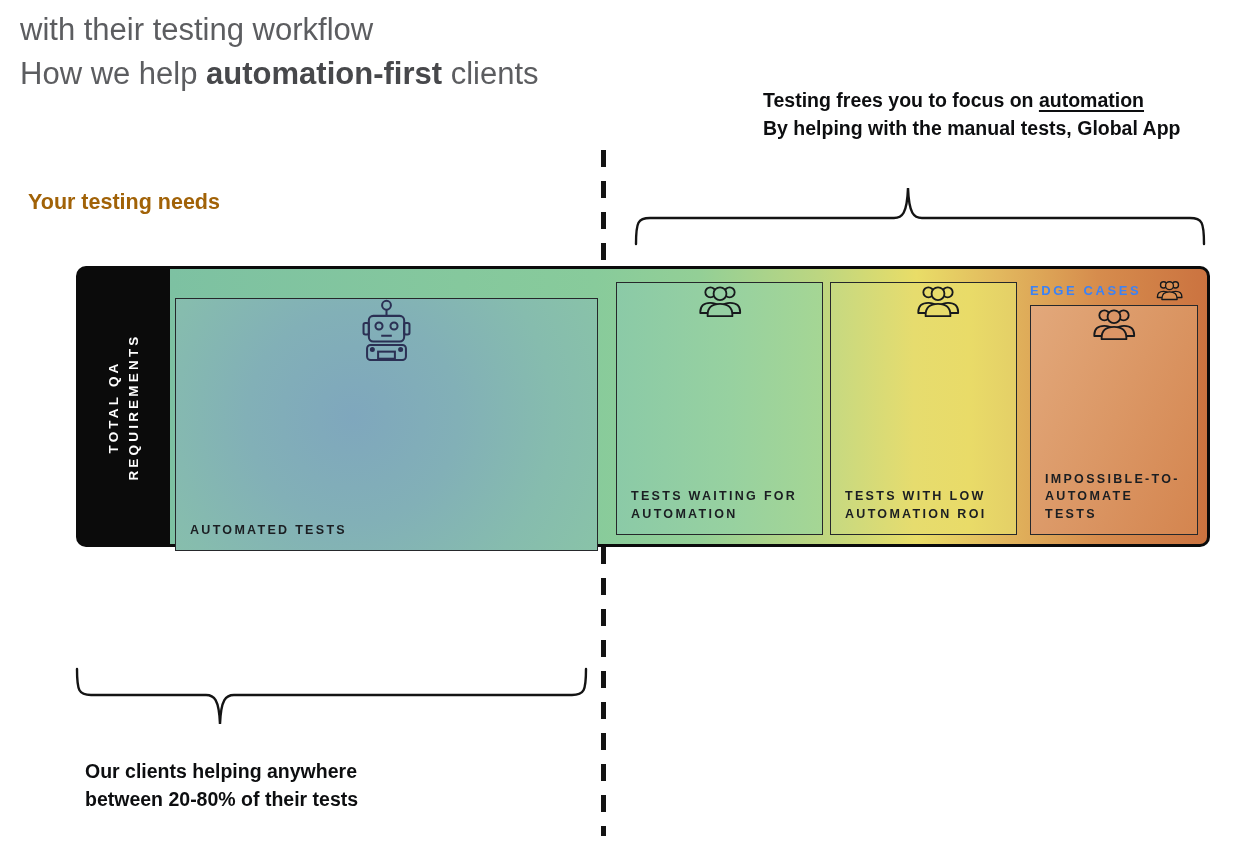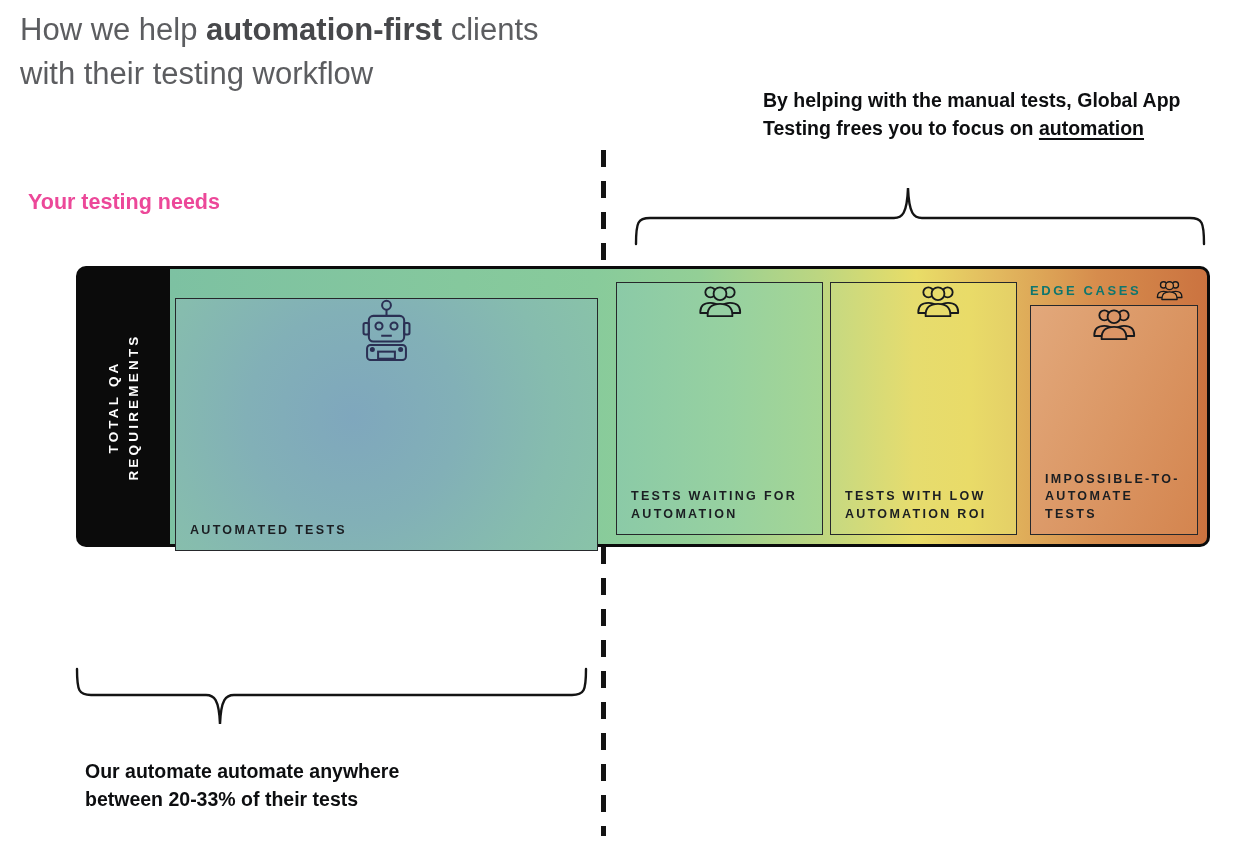--- a/index.html
+++ b/index.html
@@ -8,21 +8,21 @@
     font-family:"Liberation Sans","DejaVu Sans",sans-serif;
   }
   
   .title{position:absolute;left:20px;top:8px;font-size:31px;line-height:44px;color:#5c5d60;font-weight:400;}
   .title .b{font-weight:700;color:#47484b;}
   
   .annotation{position:absolute;font-size:19.5px;line-height:27.5px;font-weight:700;color:#0d0e10;}
   .annotation .ul{text-decoration:underline;text-decoration-thickness:2px;text-underline-offset:3px;}
   .top-anno{left:763px;top:87px;width:470px;}
   .bottom-anno{left:85px;top:758px;width:420px;}
-  .section-label{position:absolute;left:28px;top:190px;font-size:21.5px;font-weight:700;color:#ec4899;}
+  .section-label{position:absolute;left:28px;top:190px;font-size:21.5px;font-weight:700;color:#a16207;}
   
   .bar{position:absolute;left:76px;top:266px;width:1134px;height:281px;background:#0b0b0b;border-radius:10px;}
   .bar-cap{position:absolute;left:0;top:0;width:96px;height:281px;display:flex;align-items:center;justify-content:center;}
   .side-label{
     transform:rotate(-90deg);white-space:pre-line;text-align:center;color:#ffffff;
     font-size:13.5px;font-weight:700;letter-spacing:3.2px;line-height:20px;width:281px;
   }
   .bar-band{
     position:absolute;left:94px;top:3px;right:3px;bottom:3px;border-radius:0 7px 7px 0;
     background:linear-gradient(90deg,
@@ -41,43 +41,43 @@
         background:radial-gradient(circle at 42% 47%, #7fa7bd 0%, #82b0b7 38%, #86bcae 72%, #89c3a8 100%);margin-top:16px;}
   .box2{left:608px;top:282px;width:207px;height:253px;
         background:linear-gradient(90deg,#8bcaa7 0%,#97d1a0 55%,#a5d694 100%);margin-left:8px;}
   .box3{left:830px;top:282px;width:187px;height:253px;
         background:linear-gradient(90deg,#c6d981 0%,#e6dc6e 45%,#e9db68 75%,#e4cf67 100%);padding-left:28px;}
   .box4{left:1030px;top:305px;width:168px;height:230px;
         background:linear-gradient(115deg,#e2a87b 0%,#db9765 50%,#d4854f 100%);}
   
   .edge-row{position:absolute;left:1030px;top:277px;width:168px;height:26px;
             display:flex;align-items:center;gap:15px;}
-  .edge-label{font-size:13px;font-weight:700;letter-spacing:2.6px;color:#0f766e;}
+  .edge-label{font-size:13px;font-weight:700;letter-spacing:2.6px;color:#3b82f6;}
   
   .dash{position:absolute;left:601px;width:5px;
         background:repeating-linear-gradient(180deg,#131313 0 17px,transparent 17px 31px);}
   .dash-top{top:150px;height:116px;}
   .dash-bottom{top:547px;height:289px;}
   
   .brace{position:absolute;}
   svg{display:block;}
 </style>
 </head>
 <body>
 
 <div class="page">
 
   <div class="title">
+    <div>with their testing workflow</div>
     <div><span>How we help </span><span class="b">automation-first</span><span> clients</span></div>
-    <div>with their testing workflow</div>
   </div>
 
   <div class="annotation top-anno">
+    <div><span>Testing frees you to focus on </span><span class="ul">automation</span></div>
     <div>By helping with the manual tests, Global App</div>
-    <div><span>Testing frees you to focus on </span><span class="ul">automation</span></div>
   </div>
 
   <div class="section-label">Your testing needs</div>
 
   <div class="dash dash-top"></div>
   <div class="dash dash-bottom"></div>
 
   <div class="brace" style="left:634px;top:182px;">
     <svg width="574" height="66" viewBox="0 0 574 66" fill="none">
       <path d="M2,62 C2,40 4,36 16,36 L260,36 C268,36 273,32 274,6 C275,32 280,36 288,36 L556,36 C568,36 570,40 570,62" stroke="#141414" stroke-width="2.4" stroke-linecap="round" fill="none"></path>
@@ -171,17 +171,17 @@
         <circle cx="34.5" cy="10" r="5.5"></circle>
         <path d="M2.5,32.5 v-1 c0,-6.5 3.8,-10 11,-10 c7.2,0 11,3.5 11,10 v1 z"></path>
         <path d="M24,32.5 v-1 c0,-6.5 3.8,-10 11,-10 c7.2,0 11,3.5 11,10 v1 z"></path>
         <path d="M10.5,36 v-1.5 c0,-8 5,-12 13.5,-12 c8.5,0 13.5,4 13.5,12 V36 z"></path>
         <circle cx="24" cy="11.5" r="7"></circle>
       </g>
     </svg>
   </div>
 
   <div class="annotation bottom-anno">
-    <div>Our automate automate anywhere</div>
-    <div>between 20-33% of their tests</div>
+    <div>Our clients helping anywhere</div>
+    <div>between 20-80% of their tests</div>
   </div>
 
 </div>
 
 </body></html>

